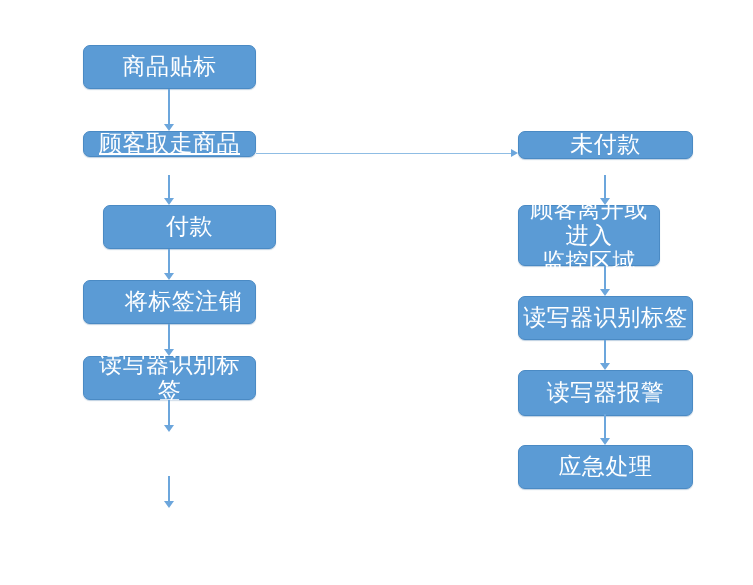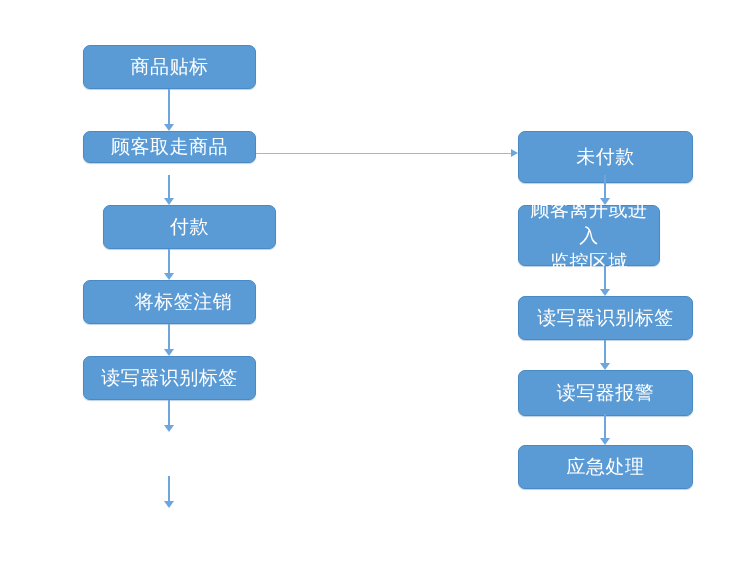--- a/index.html
+++ b/index.html
@@ -23,21 +23,21 @@
     position: absolute;
     box-sizing: border-box;
     background: #5B9BD5;
     border: 1px solid #4A8AC4;
     border-radius: 7px;
     color: #ffffff;
     display: flex;
     align-items: center;
     justify-content: center;
     text-align: center;
-    font-size: 19px;
+    font-size: 23px;
     line-height: 26px;
     letter-spacing: 0.5px;
     font-family: "Liberation Serif", "DejaVu Serif", serif;
     box-shadow: 0 1px 1px rgba(70,120,170,0.35);
   }
   .node .node-label {
     display: block;
     white-space: pre-line;
     padding: 0 4px;
   }
@@ -71,39 +71,39 @@
 </style>
 </head>
 <body>
 
 <div id="flowchart-canvas">
 
   <div class="node" style="left:83px; top:45px; width:173px; height:44px;">
     <span class="node-label">商品贴标</span>
   </div>
 
-  <div class="node" style="left:83px; top:131px; width:173px; height:32px;">
+  <div class="node" style="left:83px; top:131px; width:173px; height:26px;text-decoration:underline;">
     <span class="node-label">顾客取走商品</span>
   </div>
 
   <div class="node" style="left:83px; top:205px; width:173px; height:44px;margin-left:20px;">
     <span class="node-label">付款</span>
   </div>
 
   <div class="node" style="left:83px; top:280px; width:173px; height:44px;padding-left:28px;">
     <span class="node-label">将标签注销</span>
   </div>
 
   <div class="node" style="left:83px; top:356px; width:173px; height:44px;">
     <span class="node-label">读写器识别标签</span>
   </div>
 
 
 
-  <div class="node" style="left:518px; top:131px; width:175px; height:52px;">
+  <div class="node" style="left:518px; top:131px; width:175px; height:28px;">
     <span class="node-label">未付款</span>
   </div>
 
   <div class="node" style="left:518px; top:205px; width:142px; height:61px;">
     <span class="node-label">顾客离开或进入
 监控区域</span>
   </div>
 
   <div class="node" style="left:518px; top:296px; width:175px; height:44px;">
     <span class="node-label">读写器识别标签</span>

